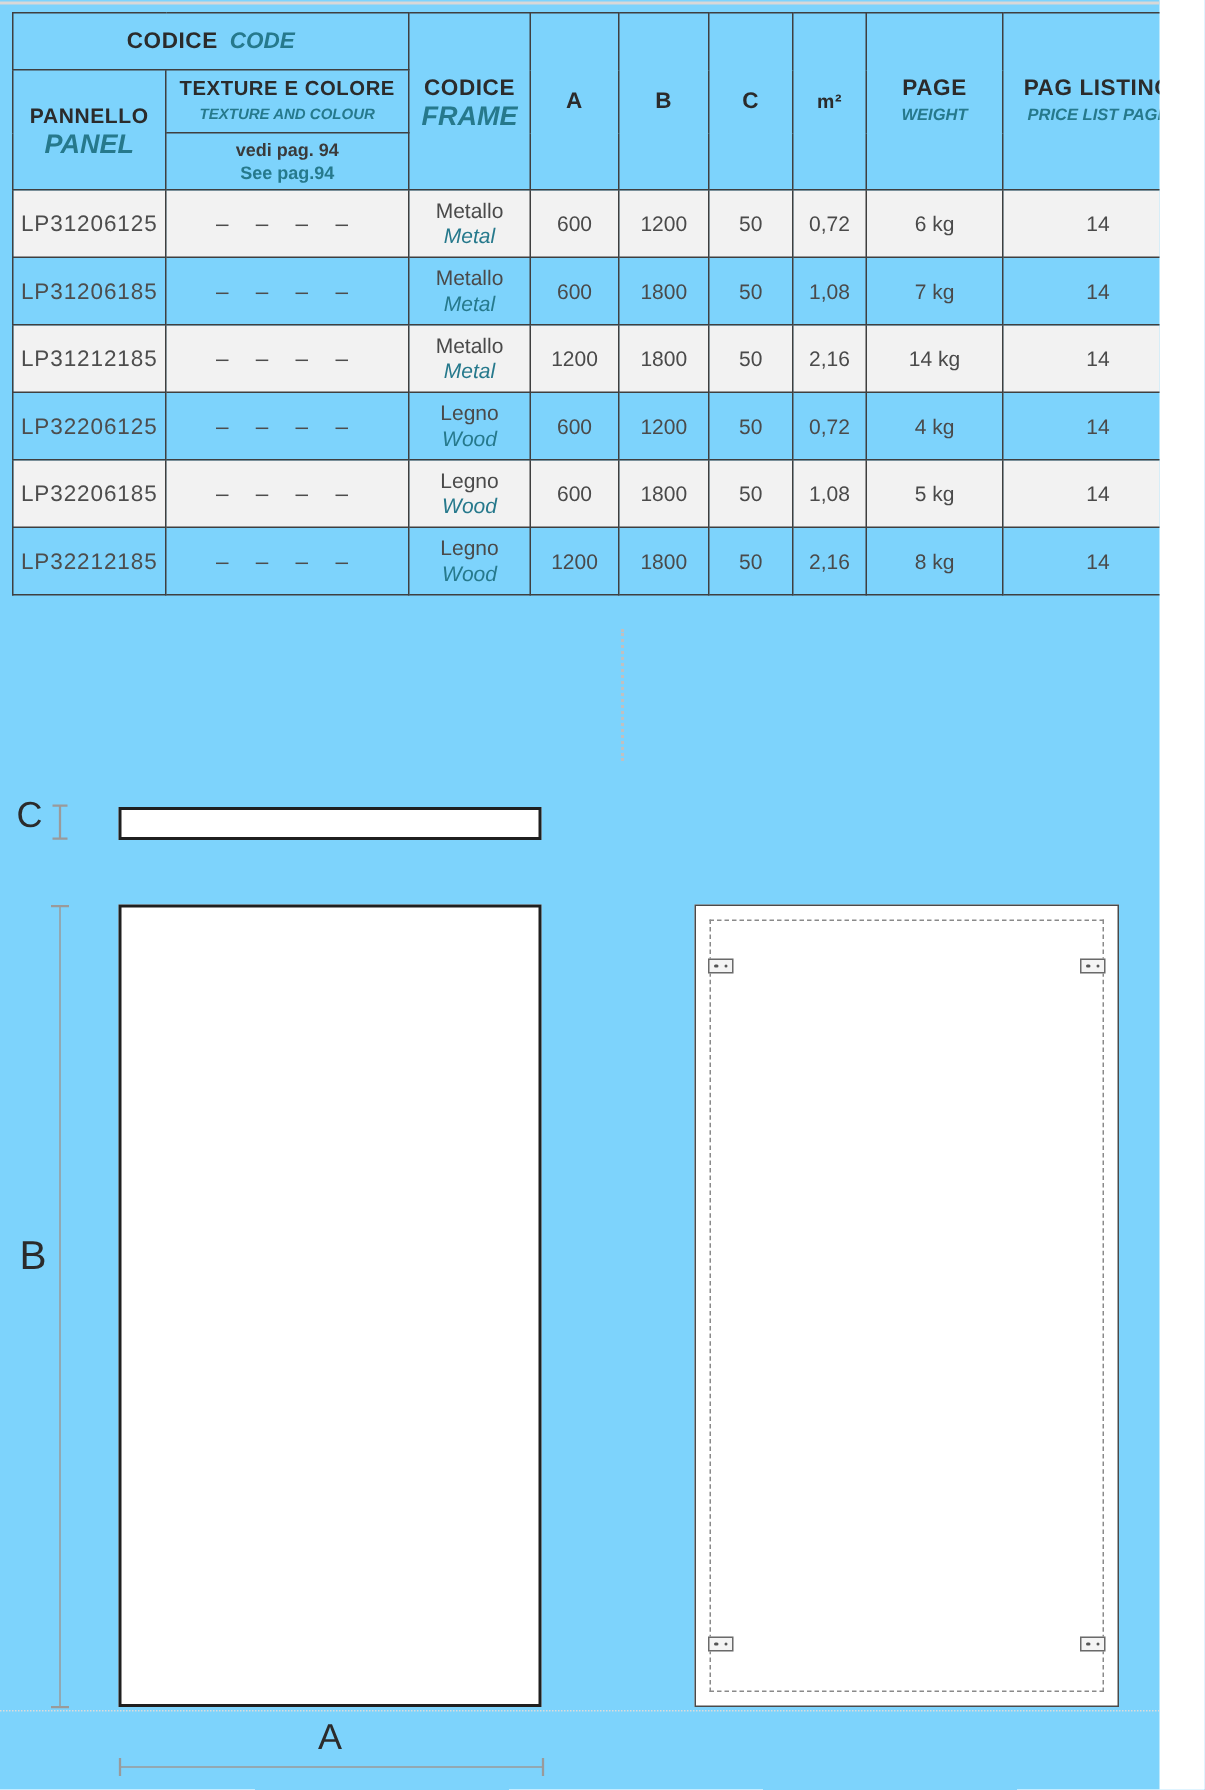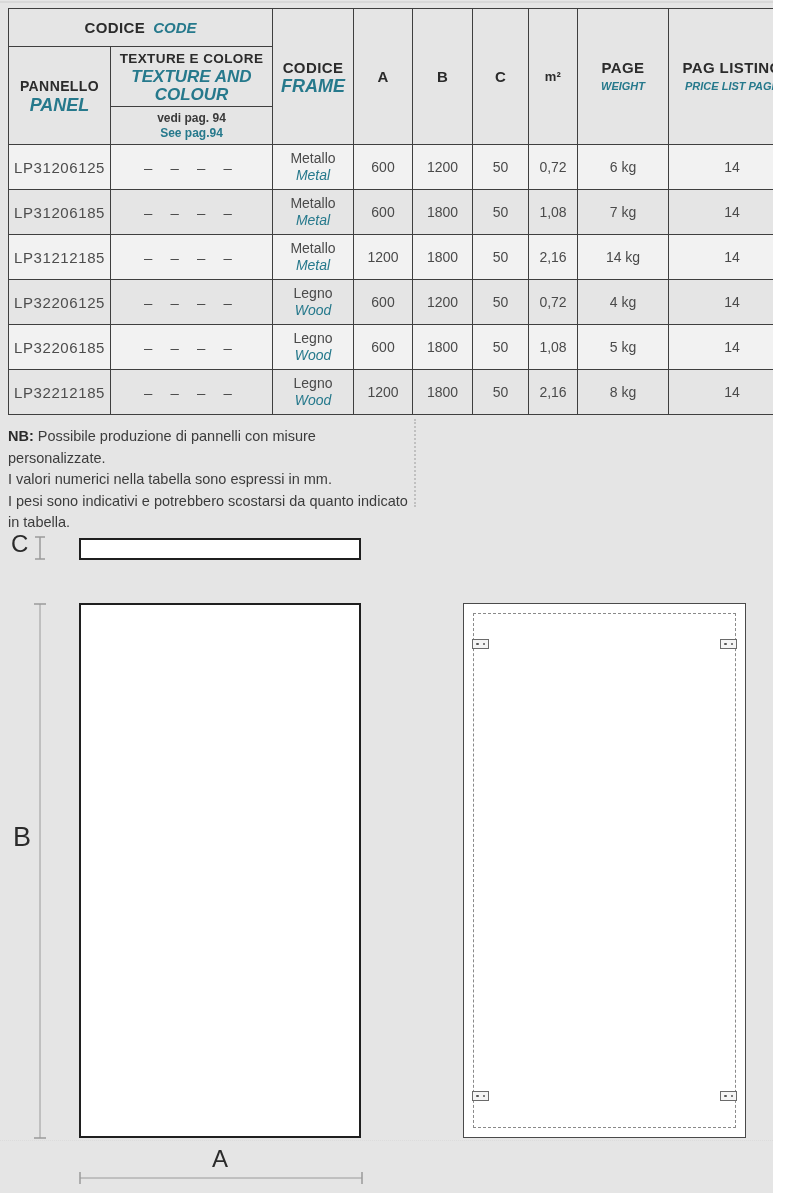--- a/index.html
+++ b/index.html
@@ -1,37 +1,37 @@
 <!DOCTYPE html>
 <html><head>
 <meta charset="utf-8">
 <style>
   * { box-sizing: border-box; }
   html, body { margin: 0; padding: 0; background: #fff; }
   body { font-family: "Liberation Sans", sans-serif; }
-  .page { position: relative; width: 773px; height: 1193px; background: #e5e5e5; overflow: hidden; color: #2e2e2e; }
+  .page { position: relative; width: 773px; height: 1193px; background: #7dd3fc; overflow: hidden; color: #2e2e2e; }
   .page-top-rule { position: absolute; top: 1px; left: 0; width: 100%; height: 2px; background: #d8d8d8; }
 
   
   table.spec { position: absolute; left: 8px; top: 8px; width: 787px; border-collapse: collapse; table-layout: fixed; }
   table.spec th, table.spec td { border: 1px solid #3f3f3f; text-align: center; vertical-align: middle; padding: 2px 2px; }
   thead tr.h1 { height: 38px; }
   thead tr.h2 { height: 42px; }
   thead tr.h3 { height: 38px; }
   tbody tr { height: 45px; }
   tbody tr:nth-child(odd) td { background: #f2f2f2; }
   tbody td { color: #4a4a4a; font-size: 14px; }
   .h-main { font-weight: bold; color: #2b2b2b; font-size: 15px; letter-spacing: .4px; line-height: 19px; }
   .h-sub  { font-style: italic; color: #26798c; font-size: 18px; line-height: 18px; }
   .h-small { font-size: 12px; color: #3a3a3a; line-height: 15px; }
   .h-small-it { font-size: 12px; color: #26798c; line-height: 15px; }
   .codice-cell .h-main, .codice-cell .h-sub { display: inline; }
   .codice-cell .h-sub { margin-left: 8px; font-size: 15px; }
   .tessuto-cell .h-main { font-size: 13.5px; }
-  .tessuto-cell .h-sub { font-size: 17px; }
+  .tessuto-cell .h-sub { font-size: 10px; }
   .pag-cell .h-sub, .peso-cell .h-sub { font-size: 11px; }
   td.code { font-size: 15px; letter-spacing: .6px; color: #4d4d4d; }
   td.dashes { letter-spacing: 7px; font-size: 15px; color: #4d4d4d; }
   td.frame .f-it { font-size: 14px; color: #4a4a4a; line-height: 17px; }
   td.frame .f-en { font-size: 14px; font-style: italic; color: #26798c; line-height: 17px; }
 
   
   .note-it { position: absolute; left: 8px; top: 426px; width: 406px; font-size: 14.5px; line-height: 21.5px; color: #3c3c3c; }
   .note-it .nb { font-weight: bold; color: #2b2b2b; }
   .note-en { position: absolute; left: 430px; top: 426px; width: 366px; font-size: 14.5px; line-height: 21.5px; color: #26798c; font-style: italic; }
@@ -196,23 +196,20 @@
         <td>1200</td>
         <td>1800</td>
         <td>50</td>
         <td>2,16</td>
         <td>8 kg</td>
         <td>14</td>
       </tr>
     </tbody>
   </table>
 
-  <div class="note-it"><span class="nb">NB:</span><span class="pre"> Possibile produzione di pannelli con misure personalizzate.
-I valori numerici nella tabella sono espressi in mm.
-I pesi sono indicativi e potrebbero scostarsi da quanto indicato in tabella.</span></div>
   <div class="note-divider"></div>
 
   <div class="dim-label c-label">C</div>
   <svg class="dim-svg" style="left:33px; top:534px;" width="14" height="28">
     <line x1="7" y1="3" x2="7" y2="25" stroke="#9a9a9a" stroke-width="1.5"></line>
     <line x1="2" y1="3" x2="12" y2="3" stroke="#9a9a9a" stroke-width="1.5"></line>
     <line x1="2" y1="25" x2="12" y2="25" stroke="#9a9a9a" stroke-width="1.5"></line>
   </svg>
   <div class="c-rect"></div>
 

